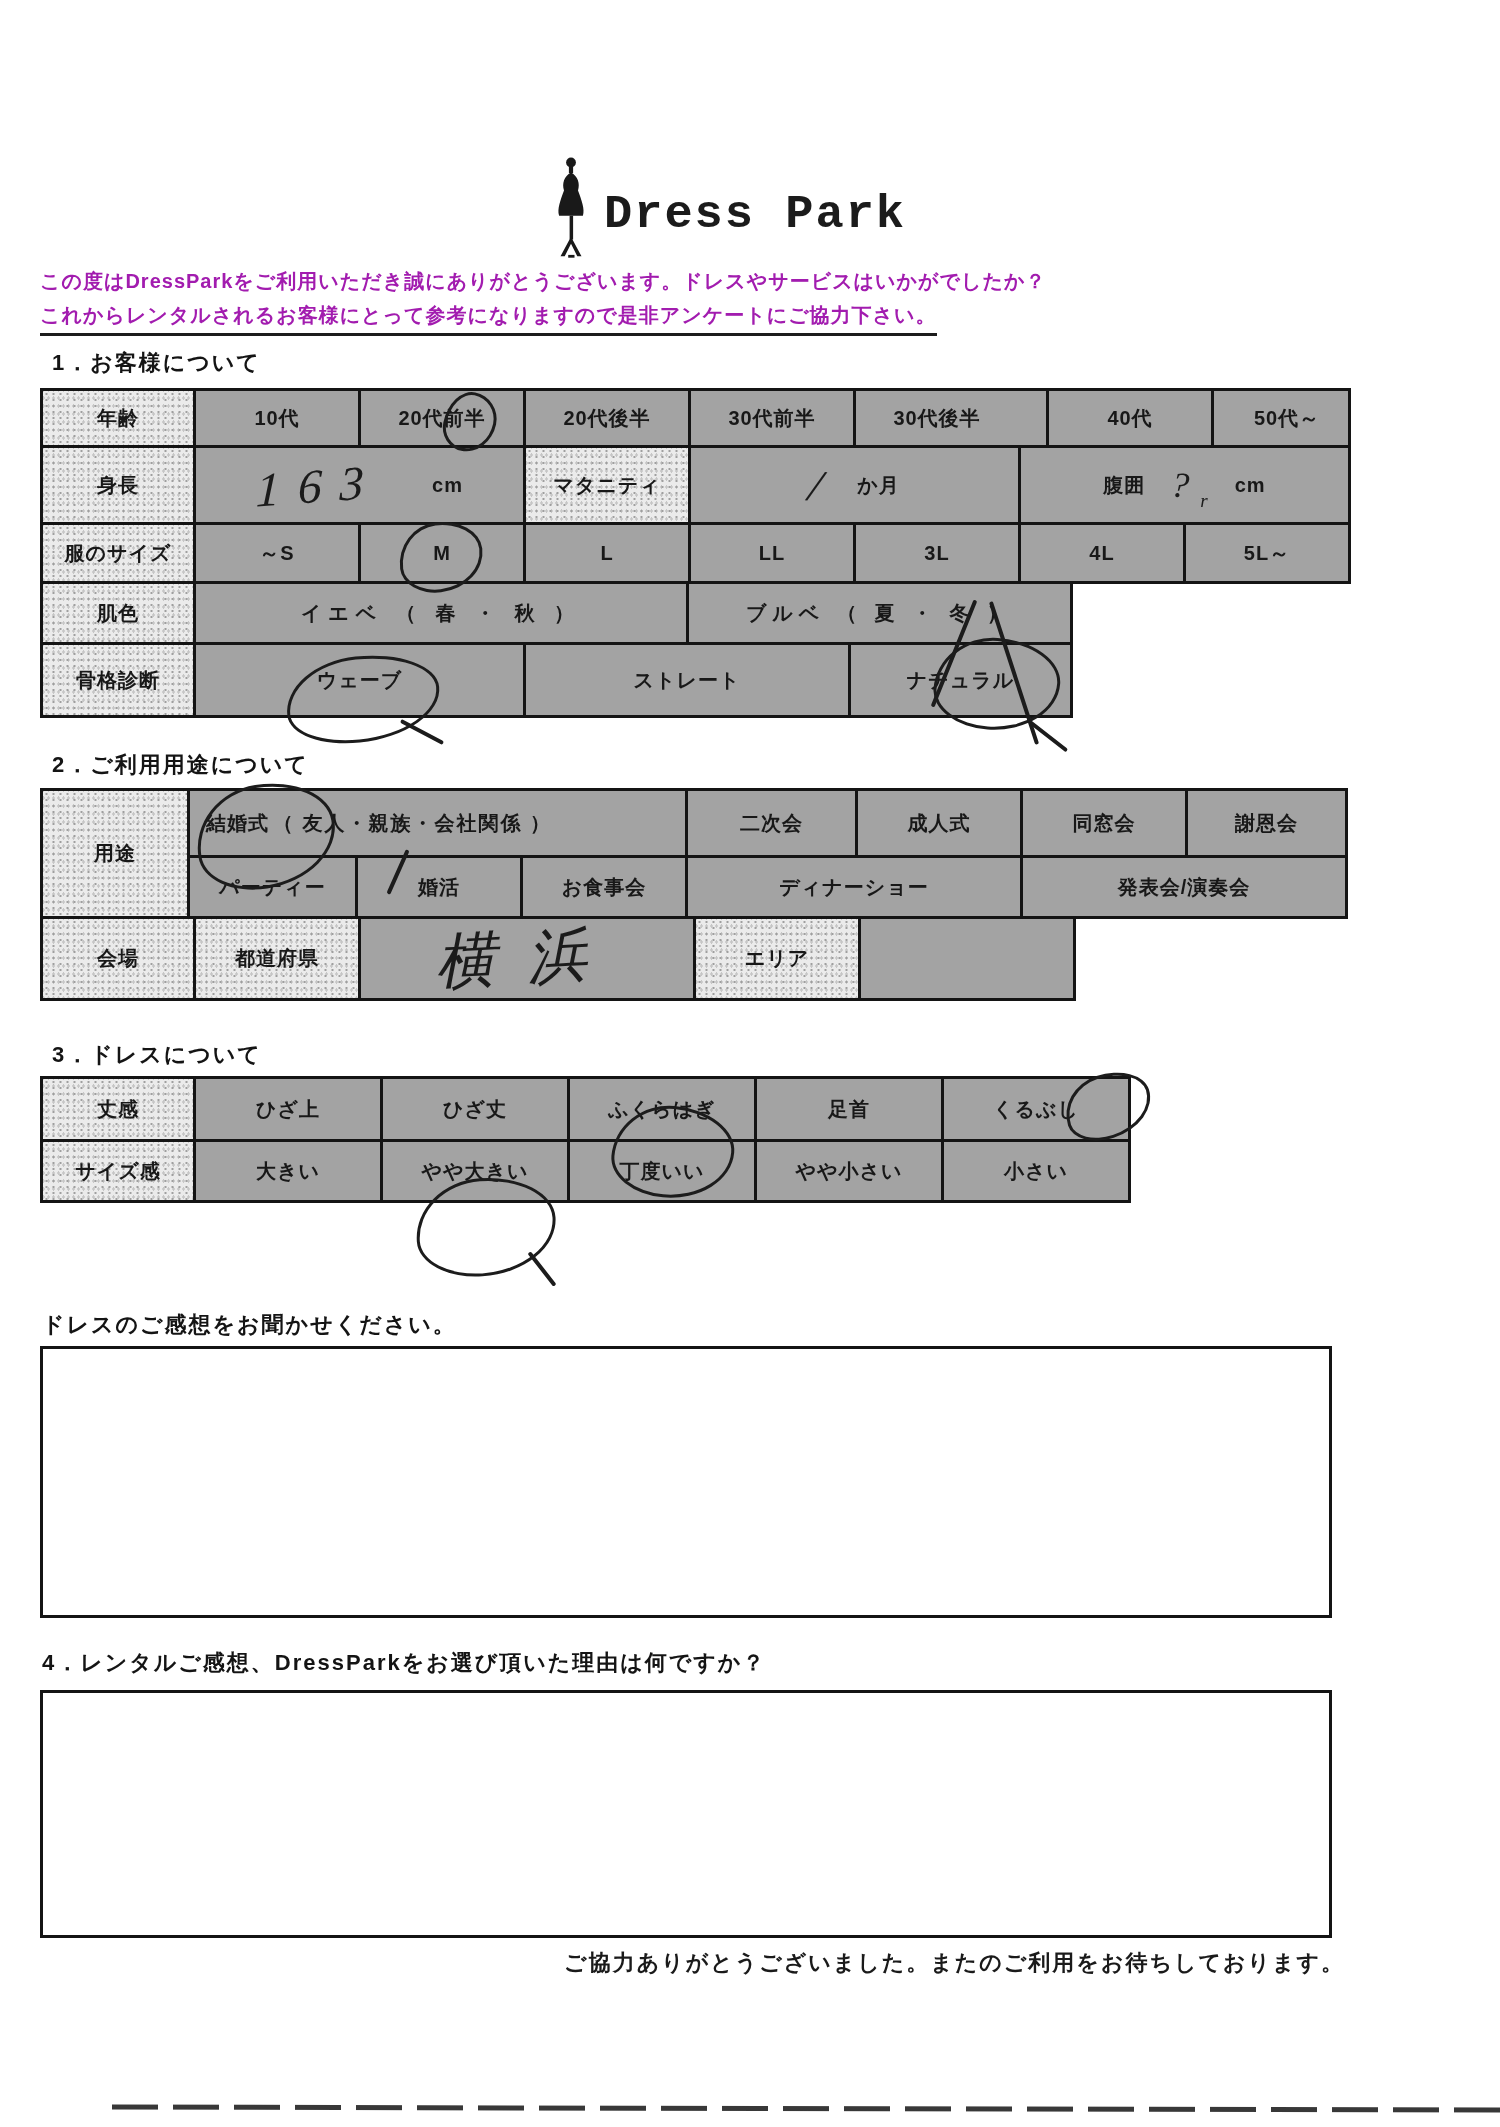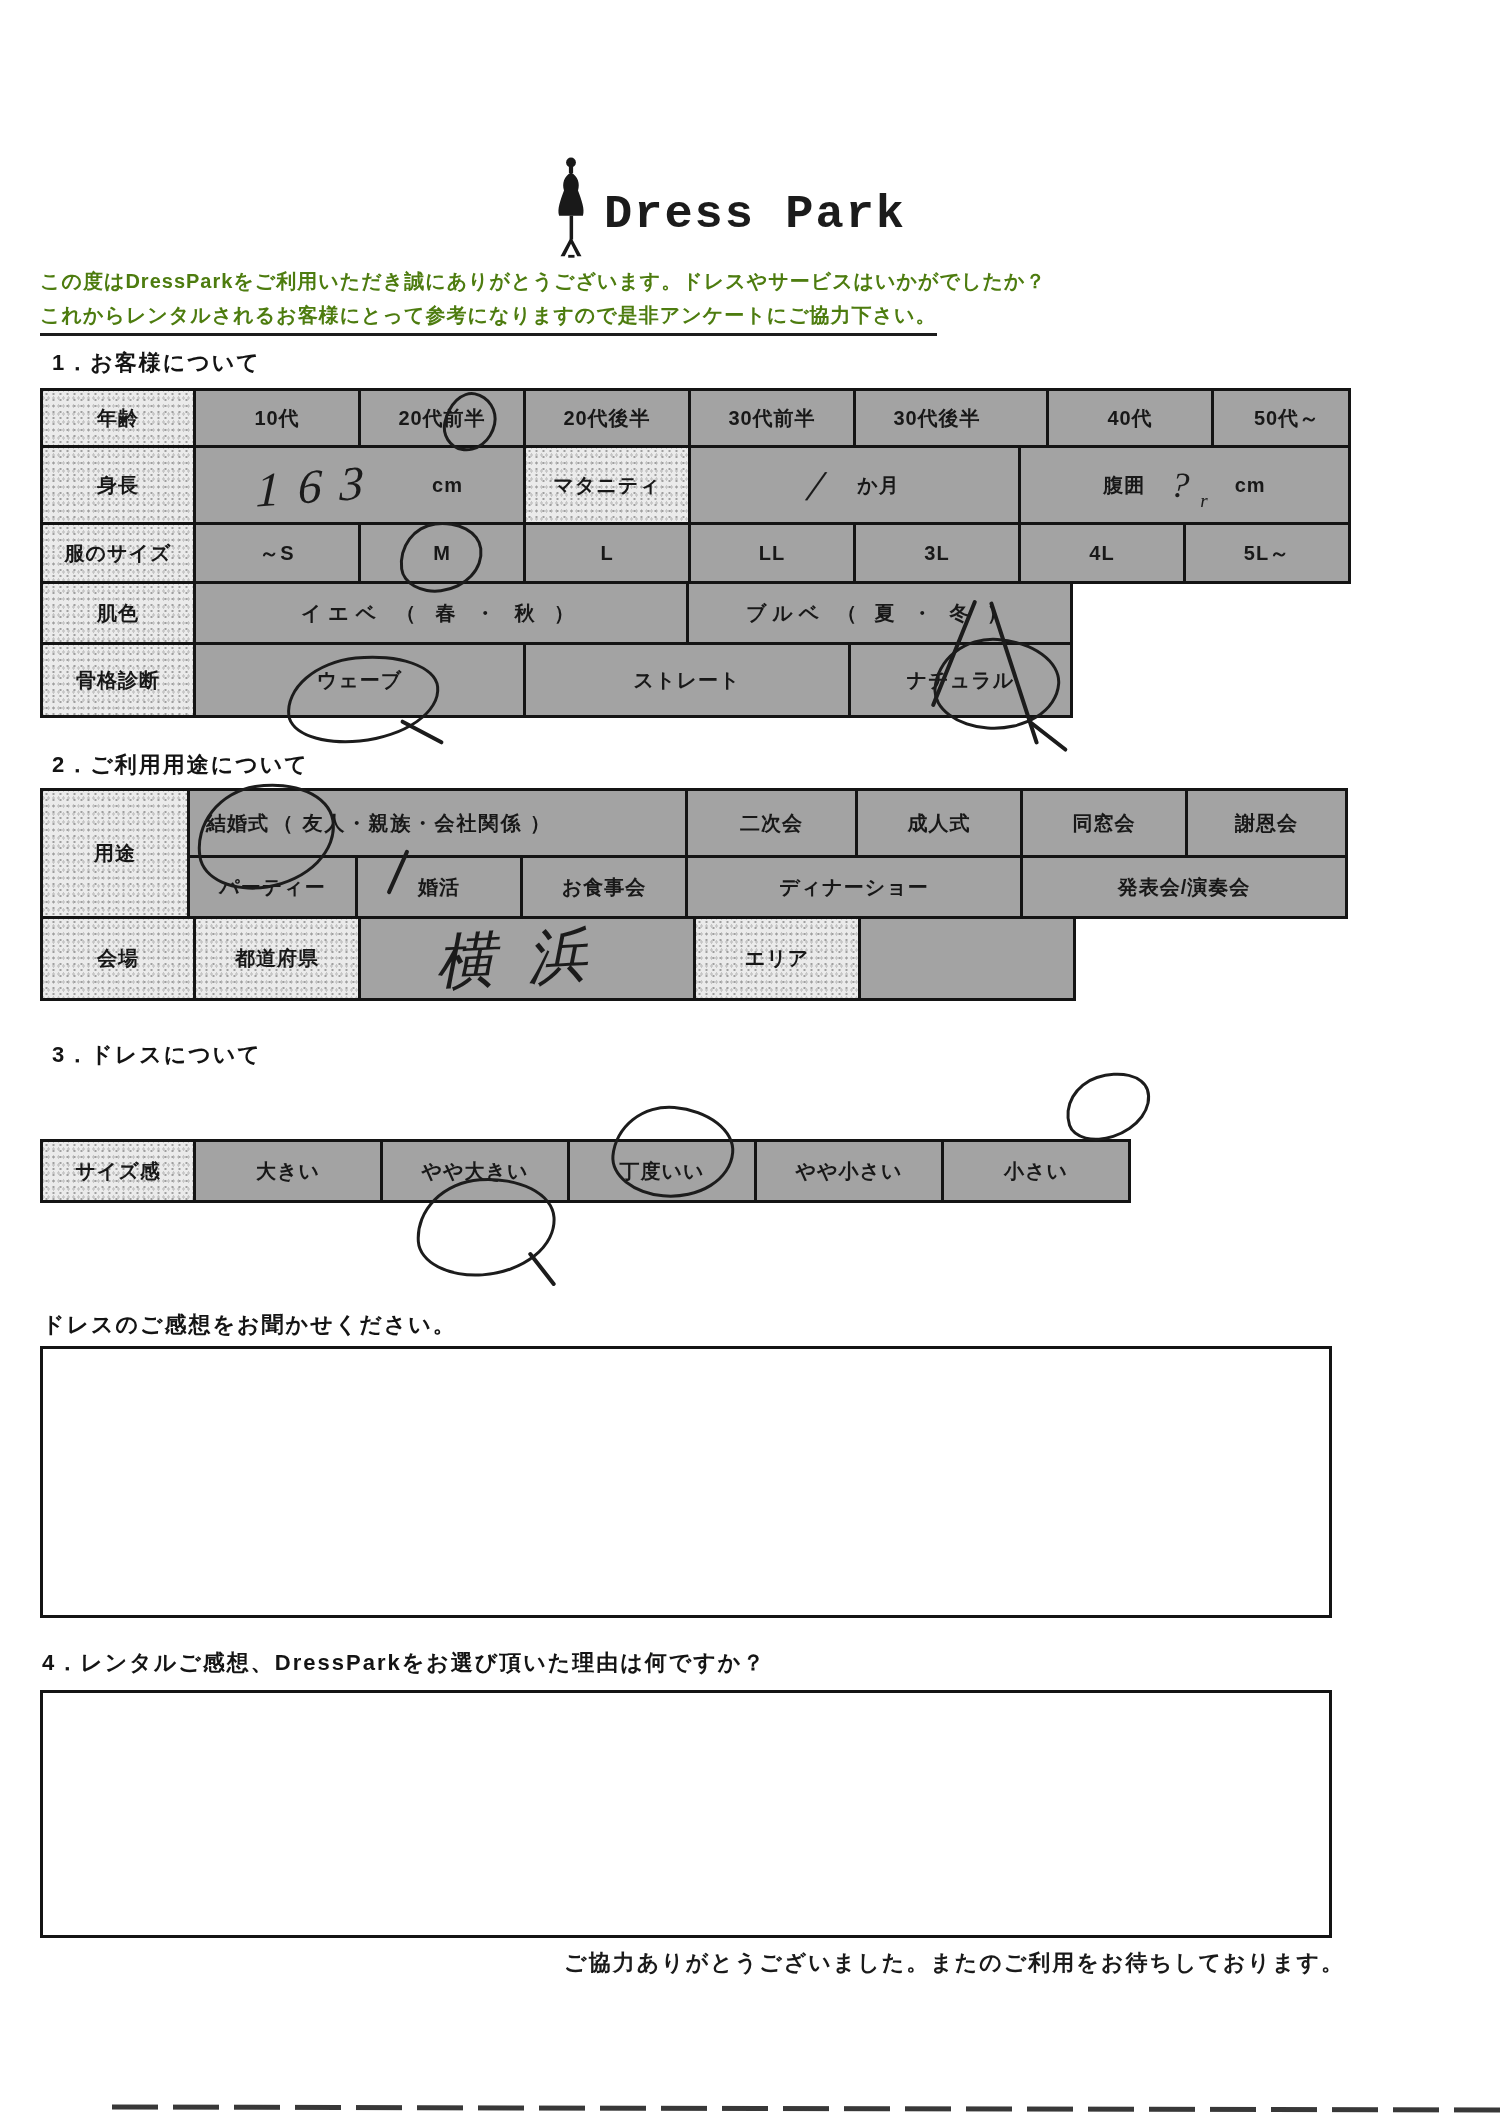--- a/index.html
+++ b/index.html
@@ -1,21 +1,21 @@
 <!DOCTYPE html>
 <html><head>
 <meta charset="utf-8">
 <style>
   html,body{margin:0;padding:0;background:#ffffff;}
   .page{position:relative;width:1500px;height:2127px;background:#fff;overflow:hidden;
         font-family:"Liberation Sans",sans-serif;color:#171717;}
   .logo{position:absolute;left:550px;top:148px;display:flex;align-items:flex-start;gap:12px;}
   .logo-text{font-family:Liberation Mono, monospace;font-size:47px;font-weight:700;letter-spacing:2px;
              color:#1b1b1b;margin-top:40px;}
-  .intro{position:absolute;left:40px;font-size:20px;font-weight:700;color:#4d7c0f;letter-spacing:1px;}
+  .intro{position:absolute;left:40px;font-size:20px;font-weight:700;color:#a21caf;letter-spacing:1px;}
   .intro.l1{top:268px;font-weight:600;}
   .intro.l2{top:302px;border-bottom:3px solid #1d1d1d;padding-bottom:4px;}
   .h{position:absolute;font-size:22px;font-weight:700;color:#141414;letter-spacing:2px;}
   .r{position:absolute;display:flex;border:3px solid #141414;background:#a3a3a3;box-sizing:border-box;overflow:hidden;}
   .c{flex:none;display:flex;align-items:center;justify-content:center;border-left:3px solid #141414;
      box-sizing:border-box;font-weight:700;font-size:20px;color:#181818;letter-spacing:1px;text-align:center;}
   .c.f{border-left:none;}
   .shade{background-color:#ebebeb;
          background-image:radial-gradient(#9f9f9f 1px,transparent 1.3px),radial-gradient(#c6c6c6 1px,transparent 1.2px);
          background-size:7px 6px,5px 8px;background-position:0 0,3px 3px;}
@@ -136,20 +136,28 @@
     <div class="c shade" style="width:165px;">都道府県</div>
     <div class="c" style="width:335px;">
       <span class="hand" style="font-size:60px;letter-spacing:32px;transform:rotate(-3deg);">横浜</span>
     </div>
     <div class="c shade" style="width:165px;">エリア</div>
     <div class="c" style="width:215px;"></div>
   </div>
 
   <div class="h" style="left:52px;top:1040px;">3．ドレスについて</div>
 
+  <div class="r" style="left:40px;top:1076px;width:1091px;height:66px;">
+    <div class="c f shade" style="width:150px;">丈感</div>
+    <div class="c" style="width:187px;">ひざ上</div>
+    <div class="c" style="width:187px;">ひざ丈</div>
+    <div class="c" style="width:187px;">ふくらはぎ</div>
+    <div class="c" style="width:187px;">足首</div>
+    <div class="c" style="width:187px;">くるぶし</div>
+  </div>
 
   <div class="r" style="left:40px;top:1139px;width:1091px;height:64px;">
     <div class="c f shade" style="width:150px;">サイズ感</div>
     <div class="c" style="width:187px;">大きい</div>
     <div class="c" style="width:187px;text-align:right;">やや大きい</div>
     <div class="c" style="width:187px;">丁度いい</div>
     <div class="c" style="width:187px;">やや小さい</div>
     <div class="c" style="width:187px;">小さい</div>
   </div>
 

